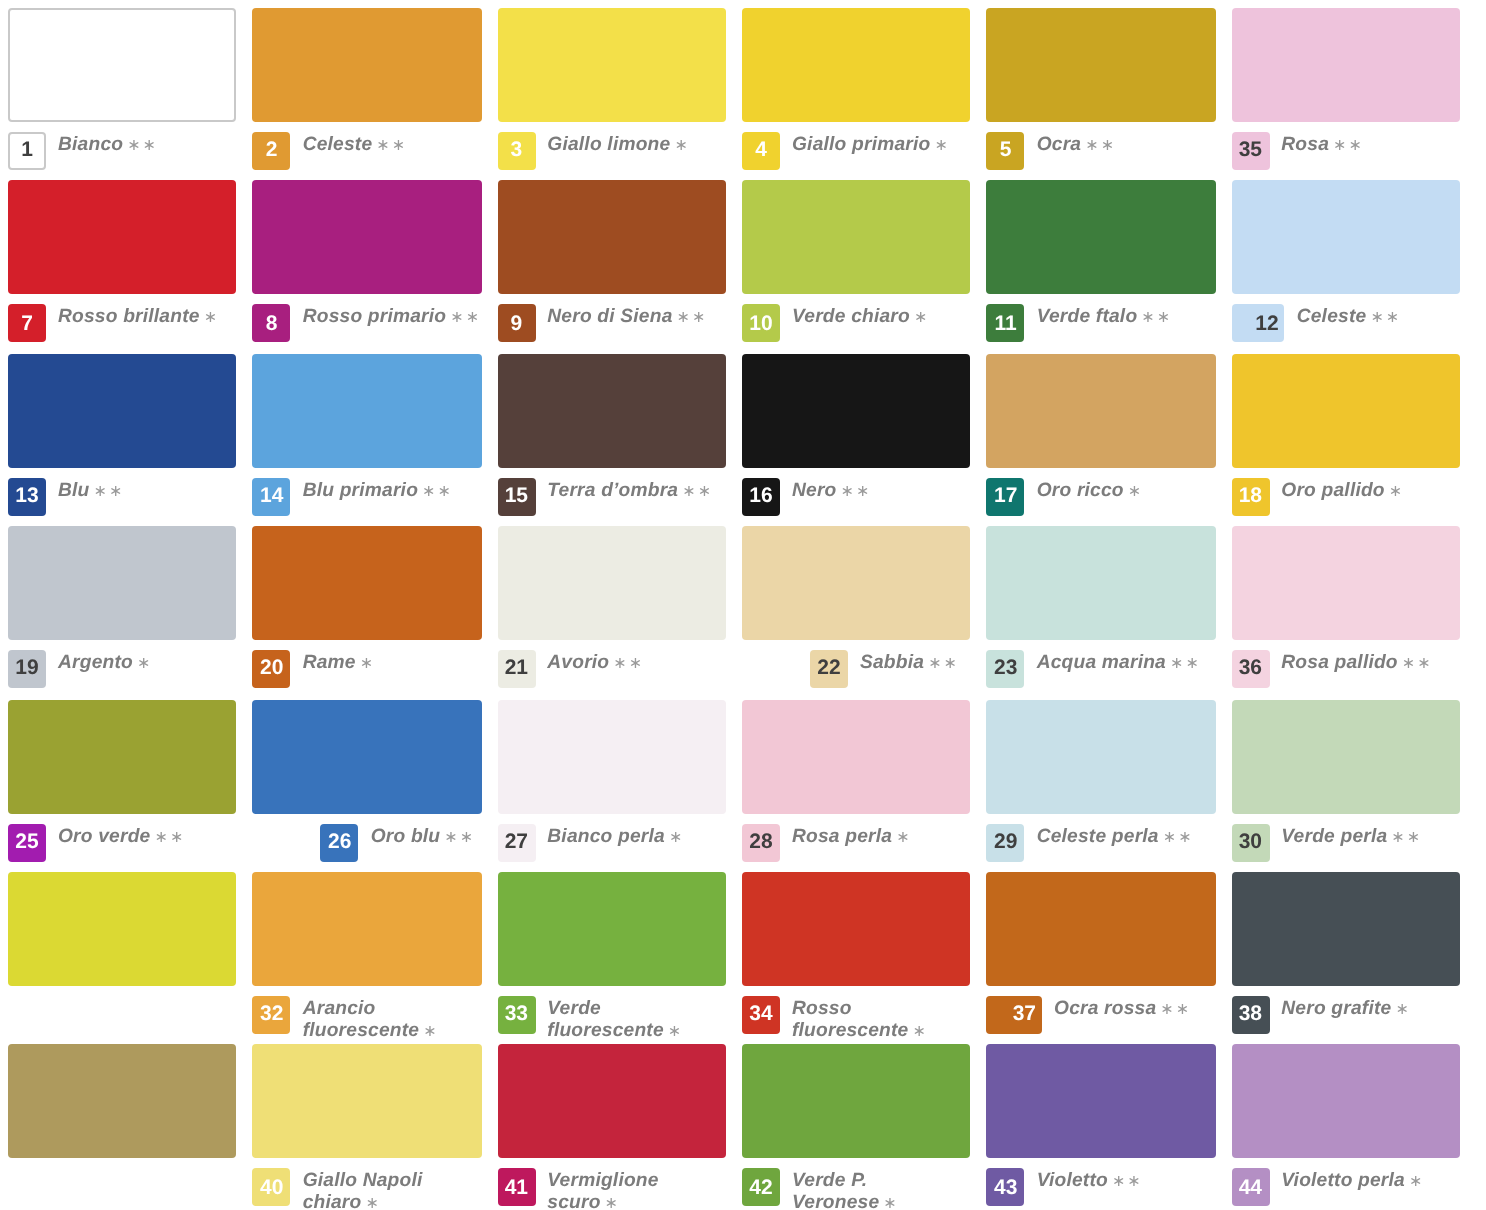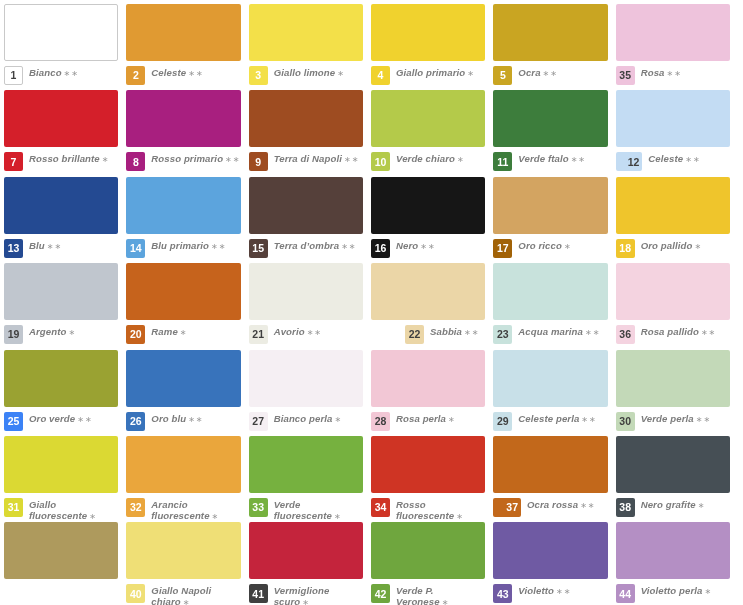--- a/index.html
+++ b/index.html
@@ -146,21 +146,21 @@
       <div class="swatch-chip" style="background: rgb(168, 31, 127);"></div>
       <div class="swatch-meta">
         <div class="swatch-badge" style="background: rgb(168, 31, 127);">8</div>
         <div class="swatch-label"><span>Rosso primario</span><span class="swatch-stars">∗∗</span></div>
       </div>
     </div>
     <div class="swatch-cell">
       <div class="swatch-chip" style="background: rgb(158, 76, 33);"></div>
       <div class="swatch-meta">
         <div class="swatch-badge" style="background: rgb(158, 76, 33);">9</div>
-        <div class="swatch-label"><span>Terra di Napoli</span><span class="swatch-stars">∗∗</span></div>
+        <div class="swatch-label"><span>Nero di Siena</span><span class="swatch-stars">∗∗</span></div>
       </div>
     </div>
     <div class="swatch-cell">
       <div class="swatch-chip" style="background: rgb(180, 202, 74);"></div>
       <div class="swatch-meta">
         <div class="swatch-badge" style="background: rgb(180, 202, 74);">10</div>
         <div class="swatch-label"><span>Verde chiaro</span><span class="swatch-stars">∗</span></div>
       </div>
     </div>
     <div class="swatch-cell">
@@ -201,21 +201,21 @@
     <div class="swatch-cell">
       <div class="swatch-chip" style="background: rgb(22, 22, 22);"></div>
       <div class="swatch-meta">
         <div class="swatch-badge" style="background: rgb(22, 22, 22);">16</div>
         <div class="swatch-label"><span>Nero</span><span class="swatch-stars">∗∗</span></div>
       </div>
     </div>
     <div class="swatch-cell">
       <div class="swatch-chip" style="background: rgb(211, 164, 97);"></div>
       <div class="swatch-meta">
-        <div class="swatch-badge" style="background: #a16207;">17</div>
+        <div class="swatch-badge" style="background: #0f766e;">17</div>
         <div class="swatch-label"><span>Oro ricco</span><span class="swatch-stars">∗</span></div>
       </div>
     </div>
     <div class="swatch-cell">
       <div class="swatch-chip" style="background: rgb(239, 197, 44);"></div>
       <div class="swatch-meta">
         <div class="swatch-badge" style="background: rgb(239, 197, 44);">18</div>
         <div class="swatch-label"><span>Oro pallido</span><span class="swatch-stars">∗</span></div>
       </div>
     </div>
@@ -257,28 +257,28 @@
     <div class="swatch-cell">
       <div class="swatch-chip" style="background: rgb(244, 211, 224);"></div>
       <div class="swatch-meta">
         <div class="swatch-badge dark-text" style="background: rgb(244, 211, 224);">36</div>
         <div class="swatch-label"><span>Rosa pallido</span><span class="swatch-stars">∗∗</span></div>
       </div>
     </div>
     <div class="swatch-cell">
       <div class="swatch-chip" style="background: rgb(154, 162, 50);"></div>
       <div class="swatch-meta">
-        <div class="swatch-badge" style="background: #3b82f6;">25</div>
+        <div class="swatch-badge" style="background: #a21caf;">25</div>
         <div class="swatch-label"><span>Oro verde</span><span class="swatch-stars">∗∗</span></div>
       </div>
     </div>
     <div class="swatch-cell">
       <div class="swatch-chip" style="background: rgb(56, 115, 187);"></div>
       <div class="swatch-meta">
-        <div class="swatch-badge" style="background: rgb(56, 115, 187);">26</div>
+        <div class="swatch-badge" style="background: rgb(56, 115, 187); margin-left: 34px;">26</div>
         <div class="swatch-label"><span>Oro blu</span><span class="swatch-stars">∗∗</span></div>
       </div>
     </div>
     <div class="swatch-cell">
       <div class="swatch-chip" style="background: rgb(245, 239, 243);"></div>
       <div class="swatch-meta">
         <div class="swatch-badge dark-text" style="background: rgb(245, 239, 243);">27</div>
         <div class="swatch-label"><span>Bianco perla</span><span class="swatch-stars">∗</span></div>
       </div>
     </div>
@@ -298,24 +298,20 @@
     </div>
     <div class="swatch-cell">
       <div class="swatch-chip" style="background: rgb(195, 217, 184);"></div>
       <div class="swatch-meta">
         <div class="swatch-badge dark-text" style="background: rgb(195, 217, 184);">30</div>
         <div class="swatch-label"><span>Verde perla</span><span class="swatch-stars">∗∗</span></div>
       </div>
     </div>
     <div class="swatch-cell">
       <div class="swatch-chip" style="background: rgb(219, 217, 51);"></div>
-      <div class="swatch-meta">
-        <div class="swatch-badge" style="background: rgb(219, 217, 51);">31</div>
-        <div class="swatch-label"><span>Giallo fluorescente</span><span class="swatch-stars">∗</span></div>
-      </div>
     </div>
     <div class="swatch-cell">
       <div class="swatch-chip" style="background: rgb(234, 166, 60);"></div>
       <div class="swatch-meta">
         <div class="swatch-badge" style="background: rgb(234, 166, 60);">32</div>
         <div class="swatch-label"><span>Arancio fluorescente</span><span class="swatch-stars">∗</span></div>
       </div>
     </div>
     <div class="swatch-cell">
       <div class="swatch-chip" style="background: rgb(118, 177, 63);"></div>
@@ -351,21 +347,21 @@
     <div class="swatch-cell">
       <div class="swatch-chip" style="background: rgb(239, 223, 118);"></div>
       <div class="swatch-meta">
         <div class="swatch-badge" style="background: rgb(239, 223, 118);">40</div>
         <div class="swatch-label"><span>Giallo Napoli chiaro</span><span class="swatch-stars">∗</span></div>
       </div>
     </div>
     <div class="swatch-cell">
       <div class="swatch-chip" style="background: rgb(196, 36, 60);"></div>
       <div class="swatch-meta">
-        <div class="swatch-badge" style="background: #404040;">41</div>
+        <div class="swatch-badge" style="background: #be185d;">41</div>
         <div class="swatch-label"><span>Vermiglione scuro</span><span class="swatch-stars">∗</span></div>
       </div>
     </div>
     <div class="swatch-cell">
       <div class="swatch-chip" style="background: rgb(111, 166, 62);"></div>
       <div class="swatch-meta">
         <div class="swatch-badge" style="background: rgb(111, 166, 62);">42</div>
         <div class="swatch-label"><span>Verde P. Veronese</span><span class="swatch-stars">∗</span></div>
       </div>
     </div>

